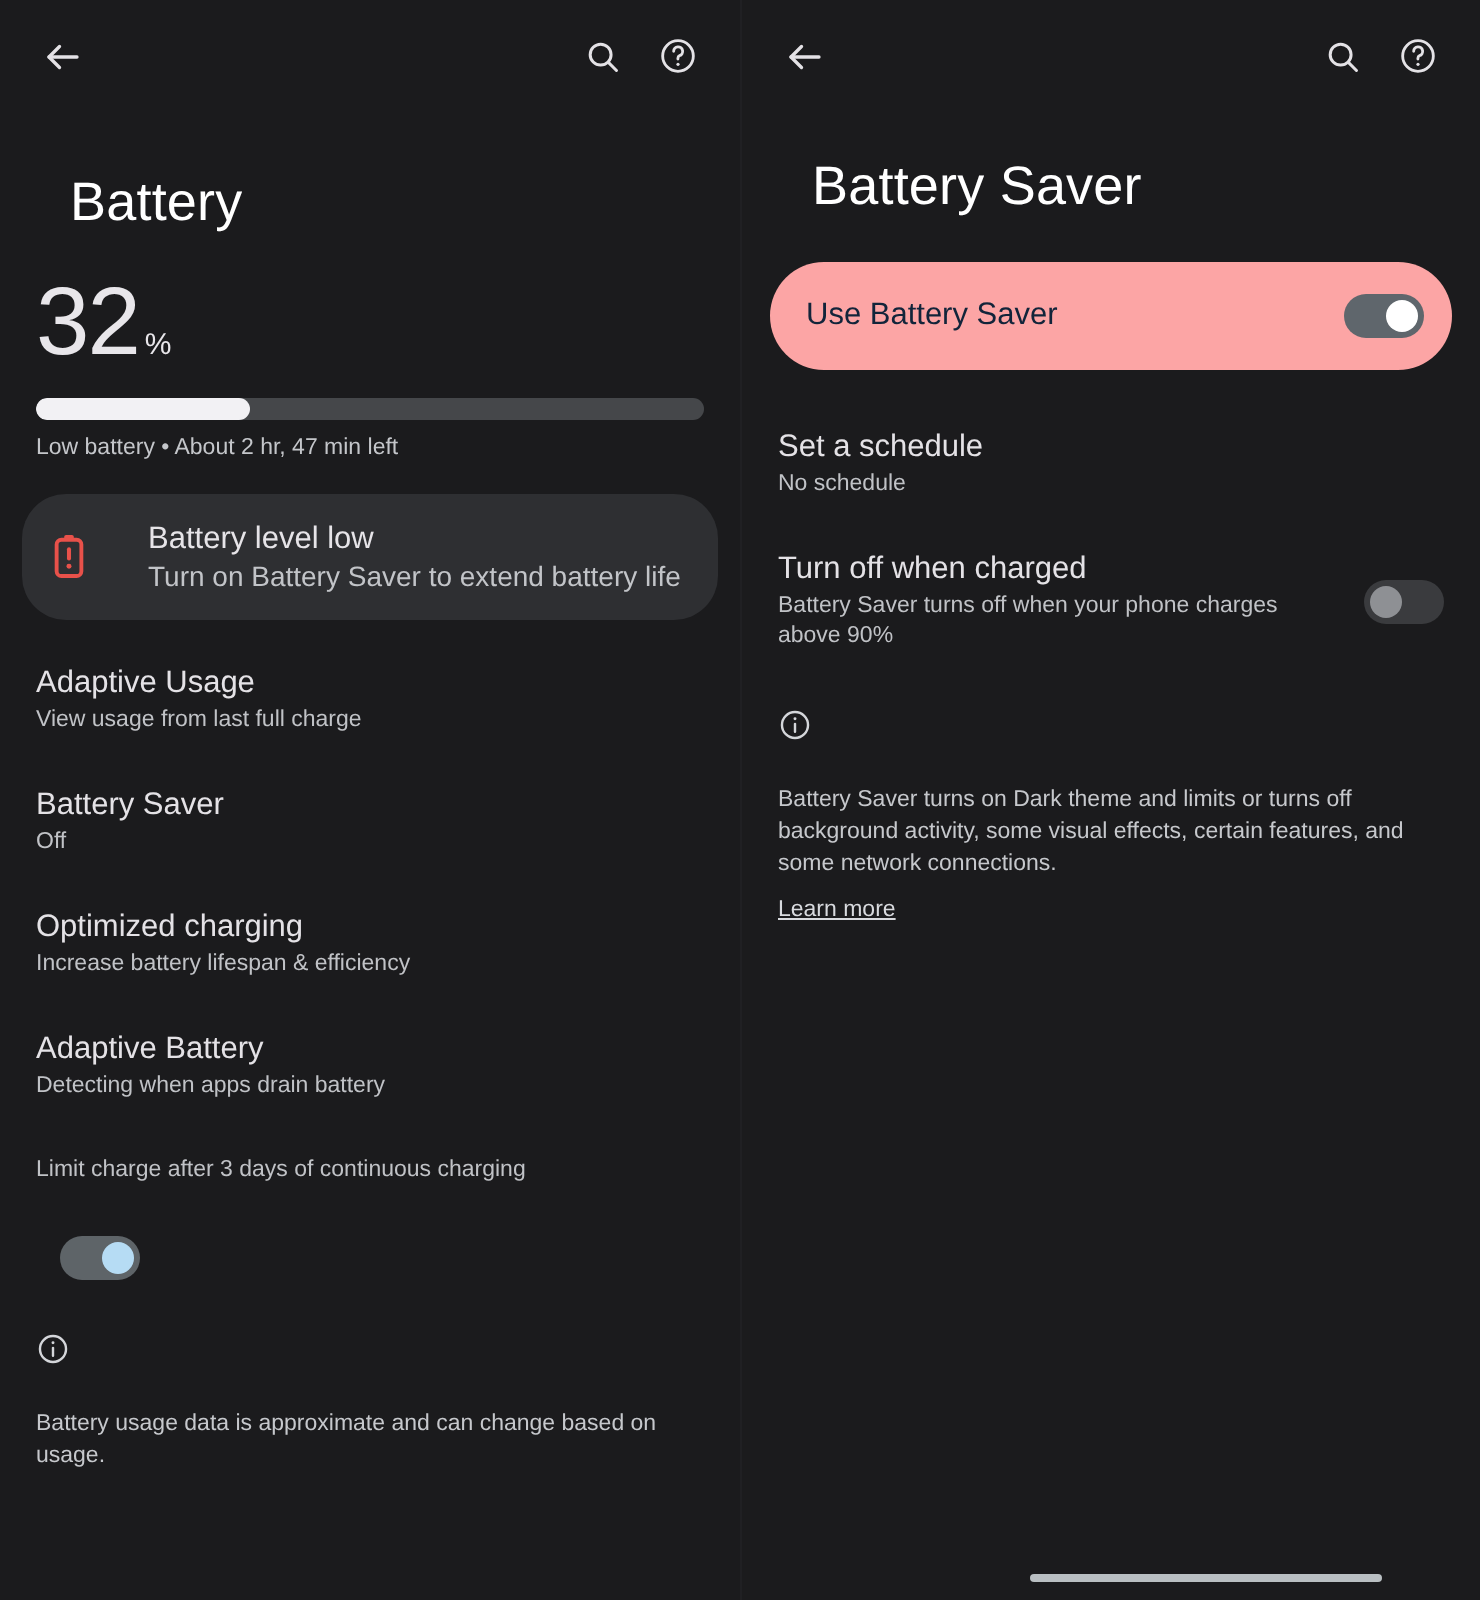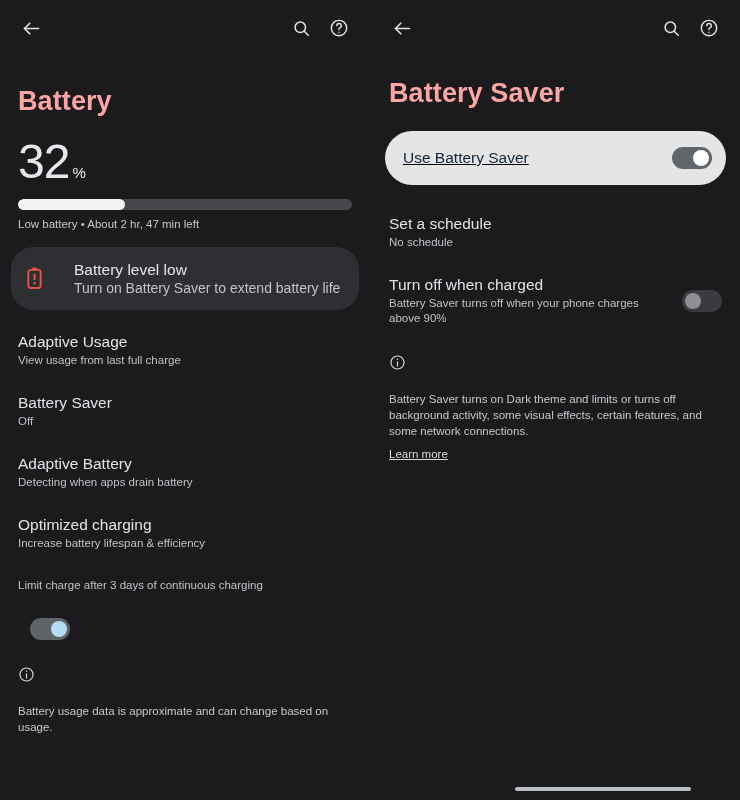--- a/index.html
+++ b/index.html
@@ -35,24 +35,25 @@
   .icon-btn {
     width: 34px; height: 34px;
     display: flex; align-items: center; justify-content: center;
     border-radius: 50%;
   }
   .icon-btn svg { display: block; }
 
   
   .headline {
     font-size: 27px;
-    font-weight: 700;
-    color: #fca5a5;
+    font-weight: 400;
+    color: #ffffff;
     letter-spacing: .1px;
     padding: 0 18px;
+    margin-left: 17px;
   }
   .pane.left .headline { margin-top: 30px; }
   .pane.right .headline { margin-top: 22px; }
 
   
   .pct-wrap {
     padding: 0 18px;
     margin-top: 22px;
     display: flex;
     align-items: flex-end;
@@ -149,27 +150,26 @@
   .switch.on            { background: #5e6468; }
   .switch.on .knob      { right: 3px; background: #b6dcf4; }
   .switch.off           { background: #3a3b3e; }
   .switch.off .knob     { left: 3px; background: #8e9094; }
   .switch.hero          { background: #5f666c; }
   .switch.hero .knob    { right: 3px; background: #ffffff; }
 
   
   .hero-card {
     margin: 22px 14px 0 14px;
-    background: #e5e5e5;
+    background: #fca5a5;
     border-radius: 28px;
     height: 54px;
     padding: 0 14px 0 18px;
     display: flex;
     align-items: center;
-    text-decoration: underline;
   }
   .hero-label {
     flex: 1;
     font-size: 15.5px;
     color: #12243a;
   }
 
   
   .info-icon-row {
     padding: 0 18px;
@@ -266,28 +266,28 @@
           </div>
         </div>
         <div class="pref">
           <div class="txt">
             <div class="pref-title">Battery Saver</div>
             <div class="pref-sub">Off</div>
           </div>
         </div>
         <div class="pref">
           <div class="txt">
+            <div class="pref-title">Optimized charging</div>
+            <div class="pref-sub">Increase battery lifespan &amp; efficiency</div>
+          </div>
+        </div>
+        <div class="pref">
+          <div class="txt">
             <div class="pref-title">Adaptive Battery</div>
             <div class="pref-sub">Detecting when apps drain battery</div>
-          </div>
-        </div>
-        <div class="pref">
-          <div class="txt">
-            <div class="pref-title">Optimized charging</div>
-            <div class="pref-sub">Increase battery lifespan &amp; efficiency</div>
           </div>
         </div>
         <div class="pref">
           <div class="txt">
             <div class="pref-sub">Limit charge after 3 days of continuous charging</div>
           </div>
         </div>
         <div class="pref">
           <div class="switch on">
             <div class="knob"></div>

